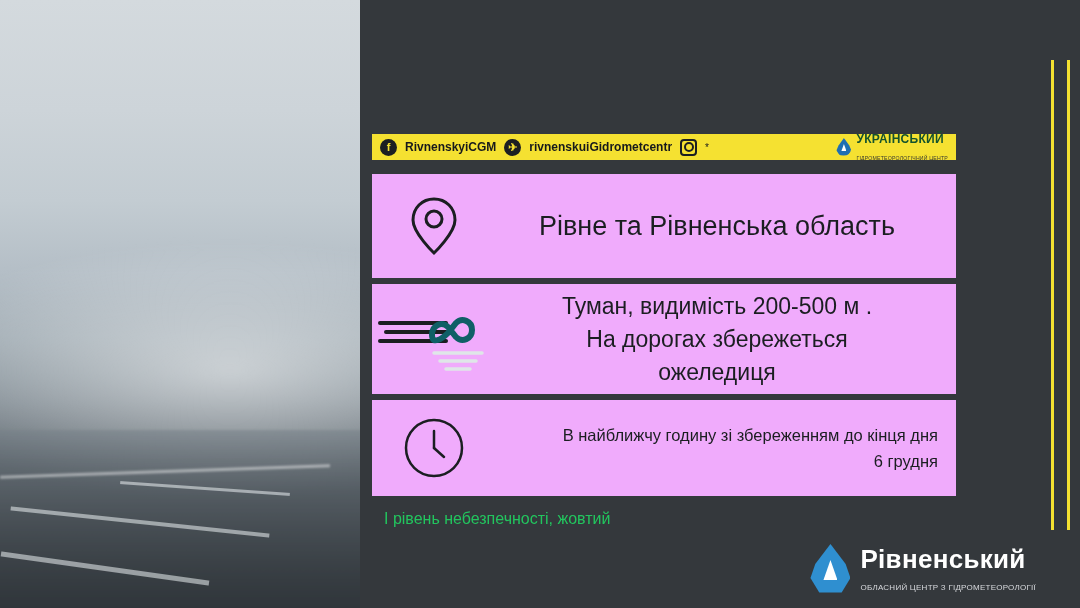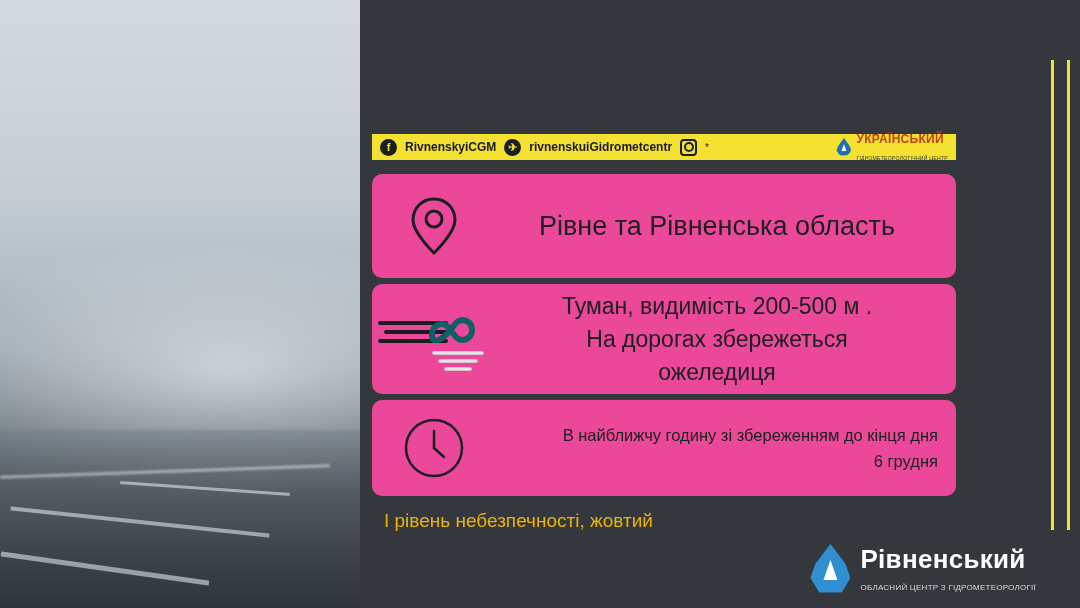--- a/index.html
+++ b/index.html
@@ -162,32 +162,31 @@
     position: relative;
   }
   .sb-drop::after {
     content: "";
     position: absolute; left: 5px; top: 6px;
     width: 5px; height: 7px;
     background: #fff;
     clip-path: polygon(50% 0, 100% 100%, 0 100%);
   }
   .sb-brand-text { line-height: 1.05; }
-  .sb-brand-main { color: #c2410c; font-size: 12px; font-weight: bold; letter-spacing: 0.3px; }
+  .sb-brand-main { color: #14532d; font-size: 12px; font-weight: bold; letter-spacing: 0.3px; }
   .sb-brand-sub { color: #3a3c2f; font-size: 5.2px; letter-spacing: 0.2px; }
 
   
   .row {
     position: absolute;
     left: 372px;
     width: 584px;
-    background: #ec4899;
+    background: #f0abfc;
     display: flex;
     align-items: center;
-    border-radius: 10px;
   }
   .row-1 { top: 174px; height: 104px; }
   .row-2 { top: 284px; height: 110px; }
   .row-3 { top: 400px; height: 96px; }
 
   .row-icon {
     width: 124px;
     flex: 0 0 124px;
     display: flex; align-items: center; justify-content: center;
   }
@@ -208,22 +207,22 @@
   .text-small {
     font-size: 16.5px;
     text-align: right;
     line-height: 26px;
   }
 
   
   .level {
     position: absolute;
     left: 384px; top: 510px;
-    color: #eab308;
-    font-size: 19px;
+    color: #22c55e;
+    font-size: 16px;
   }
 
   
   .logo {
     position: absolute;
     right: 44px; bottom: 14px;
     display: flex; align-items: center; gap: 10px;
   }
   .logo-drop {
     width: 40px; height: 50px;

